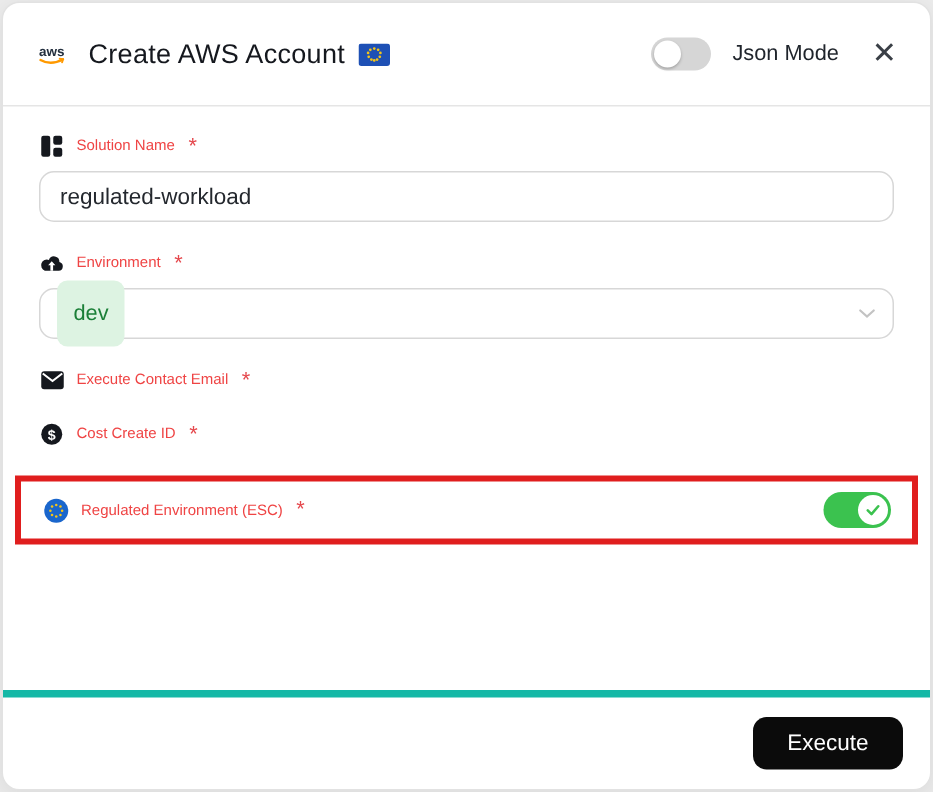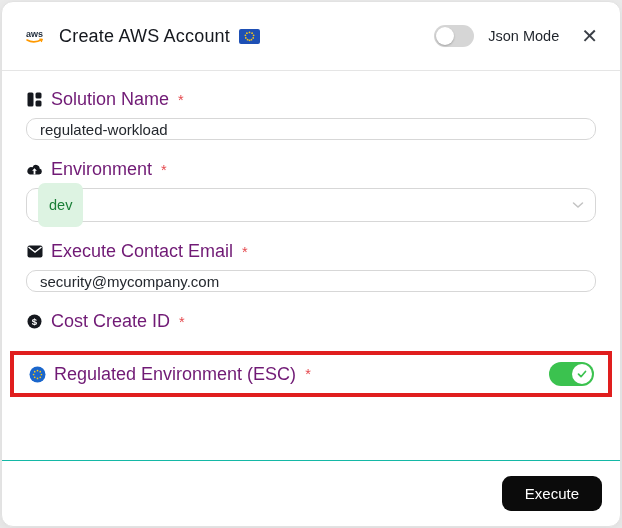--- a/index.html
+++ b/index.html
@@ -44,24 +44,24 @@
     font-size:20px; color:#3a3f46; line-height:1;
     cursor:pointer; margin-left:8px; font-weight:400;
   }
   
   .body { flex:1 1 auto; padding-top:18px; }
   .field { margin:0 24px 19px 24px; }
   .label-row {
     display:flex; align-items:center; gap:8px; margin-bottom:8px;
   }
   .label-row .f-icon { width:17px; height:17px; flex:0 0 17px; display:flex; align-items:center; justify-content:center; }
-  .f-label { font-size:18px; color:#701a75; }
+  .f-label { font-size:10px; color:#ef4444; }
   .req { color:#e5484d; font-size:14.5px; margin-left:1px; }
   .input {
-    width:100%; height:22px;
+    width:100%; height:34px;
     border:1px solid #d7d7d7; border-radius:10px;
     padding:0 13px; font-size:15px; color:#24282e;
     font-family:"Liberation Sans","DejaVu Sans",sans-serif;
     background:#fff; outline:none; display:block;
   }
   .select-box {
     width:100%; height:34px;
     border:1px solid #d7d7d7; border-radius:10px;
     padding:0 11px; background:#fff;
     display:flex; align-items:center; cursor:pointer;
@@ -87,21 +87,21 @@
   }
   .toggle-on .knob {
     position:absolute; top:2px; right:2px;
     width:20px; height:20px; border-radius:50%;
     background:#ffffff;
     display:flex; align-items:center; justify-content:center;
   }
   
   .footer {
     flex:0 0 66px;
-    border-top:1px solid #14b8a6;
+    border-top:5px solid #14b8a6;
     display:flex; align-items:center; justify-content:flex-end;
     padding:8px 18px;
   }
   .execute-btn {
     background:#0b0b0b; color:#ffffff;
     font-size:15px; font-weight:500;
     border:none; border-radius:9px;
     padding:9px 23px; cursor:pointer;
     font-family:"Liberation Sans","DejaVu Sans",sans-serif;
   }
@@ -190,21 +190,20 @@
       <div class="label-row">
         <span class="f-icon">
           <svg width="16" height="13" viewBox="0 0 16 13">
             <rect x="0.5" y="0.5" width="15" height="12" rx="2" fill="#15181e"></rect>
             <path d="M1.5 2 L8 7 L14.5 2" stroke="#ffffff" stroke-width="1.4" fill="none"></path>
           </svg>
         </span>
         <span class="f-label">Execute Contact Email</span>
           <span class="req">*</span>
       </div>
-      <input class="input" type="text" value="security@mycompany.com" style="">
     </div>
 
     <div class="field">
       <div class="label-row">
         <span class="f-icon">
           <svg width="15" height="15" viewBox="0 0 15 15">
             <circle cx="7.5" cy="7.5" r="7" fill="#15181e"></circle>
             <text x="7.5" y="11" font-size="9.5" font-weight="bold" fill="#ffffff" text-anchor="middle" font-family="'Liberation Sans',sans-serif">$</text>
           </svg>
         </span>

